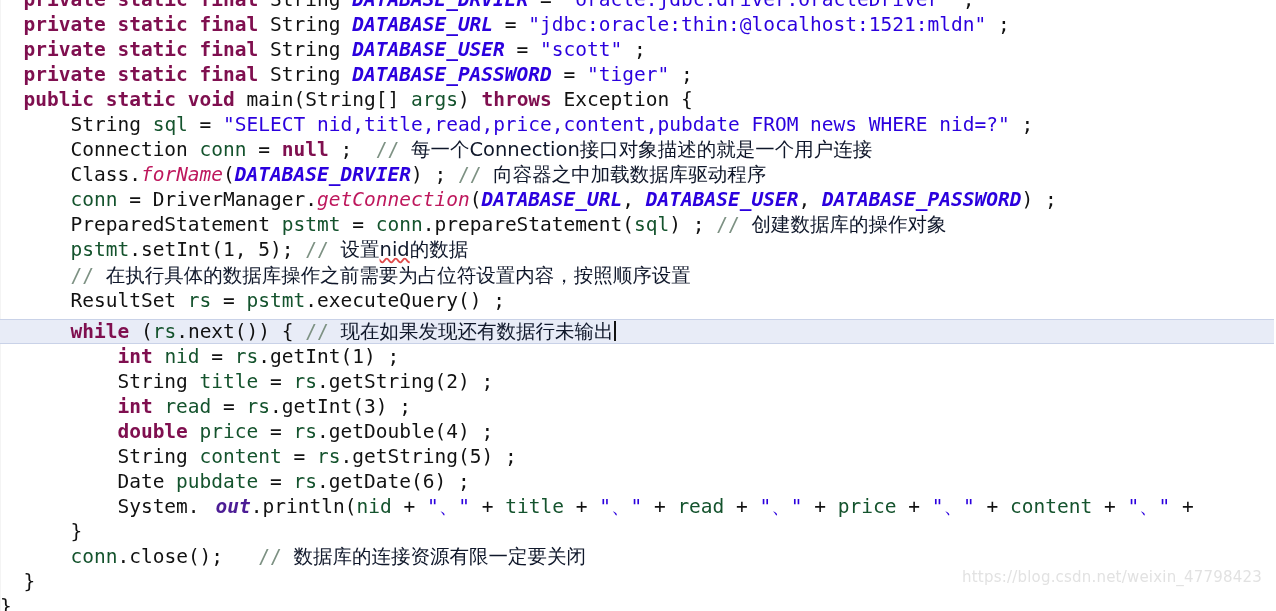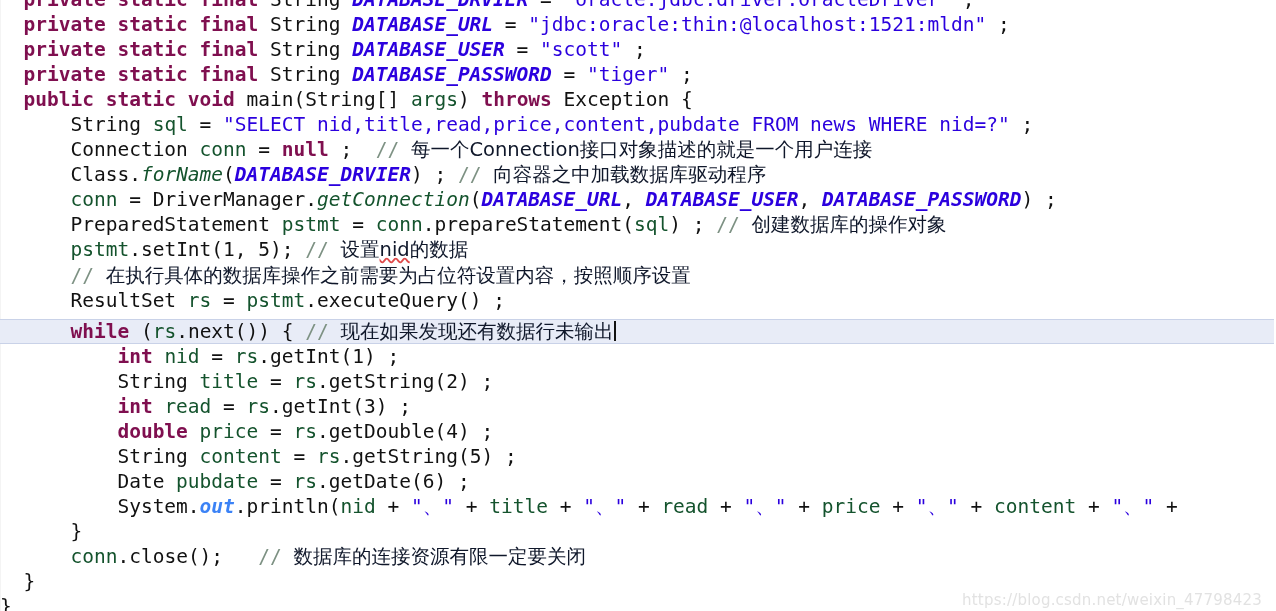--- a/index.html
+++ b/index.html
@@ -45,43 +45,43 @@
     background: #e8ecf7;
     box-shadow: inset 0 1px 0 #c9d2e8, inset 0 -1px 0 #c9d2e8;
     margin-top: 6px;
   }
 
   
   .kw      { color: #7f0f4f; font-weight: bold; }   
   .typ     { color: #111111; }                      
   .var     { color: #14532d; }                      
   .fld     { color: #2b00de; font-weight: bold; font-style: italic; } 
-  .sfld    { color: #3b82f6; font-weight: bold; font-style: italic; } 
-  .smeth   { color: #14532d; font-style: italic; }  
+  .sfld    { color: #4c1d95; font-weight: bold; font-style: italic; margin-left: 16px; } 
+  .smeth   { color: #be185d; font-style: italic; }  
   .str     { color: #2b00de; }                      
   .num     { color: #111111; }
   .pun     { color: #111111; }
   .cmt     { color: #7d9183; }                      
   .cmt-cn  { color: #0f172a; font-family: "DejaVu Sans", "Liberation Sans", sans-serif; }
   .spell   { text-decoration: underline wavy #e04b4b; text-decoration-skip-ink: none; }
 
   
   .caret {
     display: inline-block;
     width: 2px;
     height: 20px;
     background: #111111;
     vertical-align: -3px;
     margin: 0 0 0 0px;
   }
 
   .watermark {
     position: absolute;
     right: 12px;
-    bottom: 2px;
+    bottom: 25px;
     color: #e2e2e2;
     font-family: "DejaVu Sans", "Liberation Sans", sans-serif;
     font-size: 15px;
     letter-spacing: 0.2px;
     user-select: none;
   }
 
   
   .edge-left {
     position: absolute;

